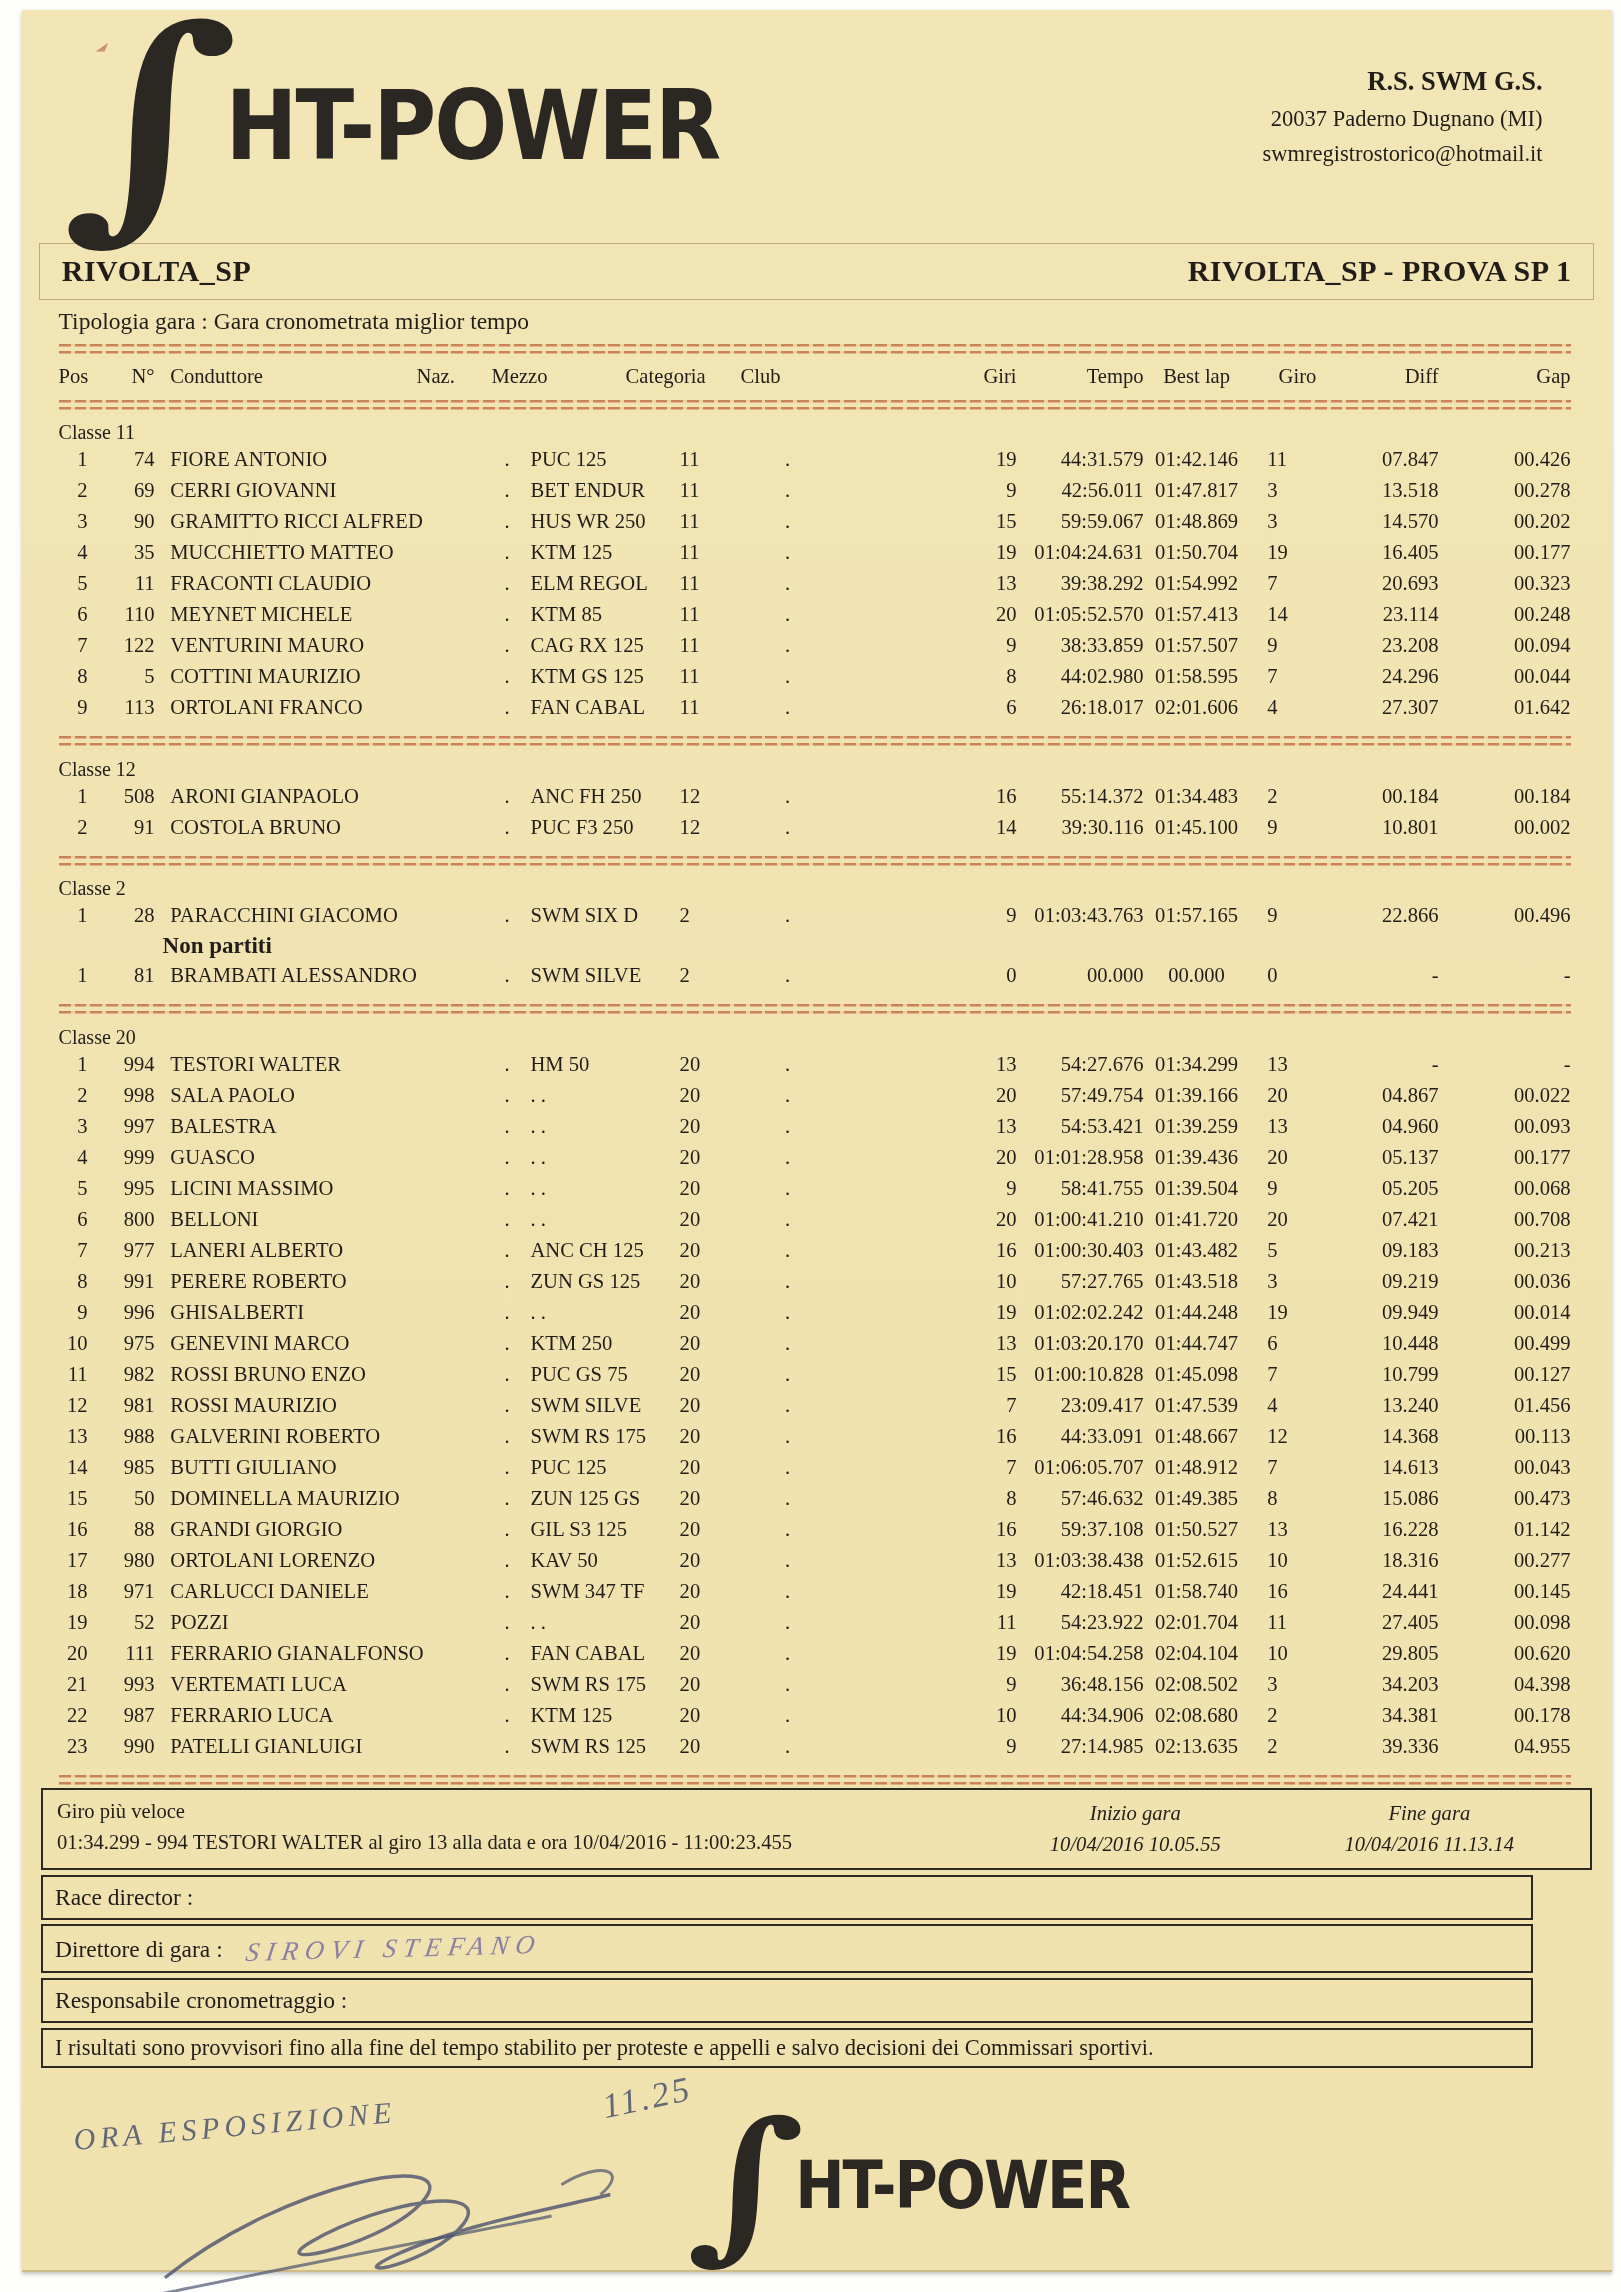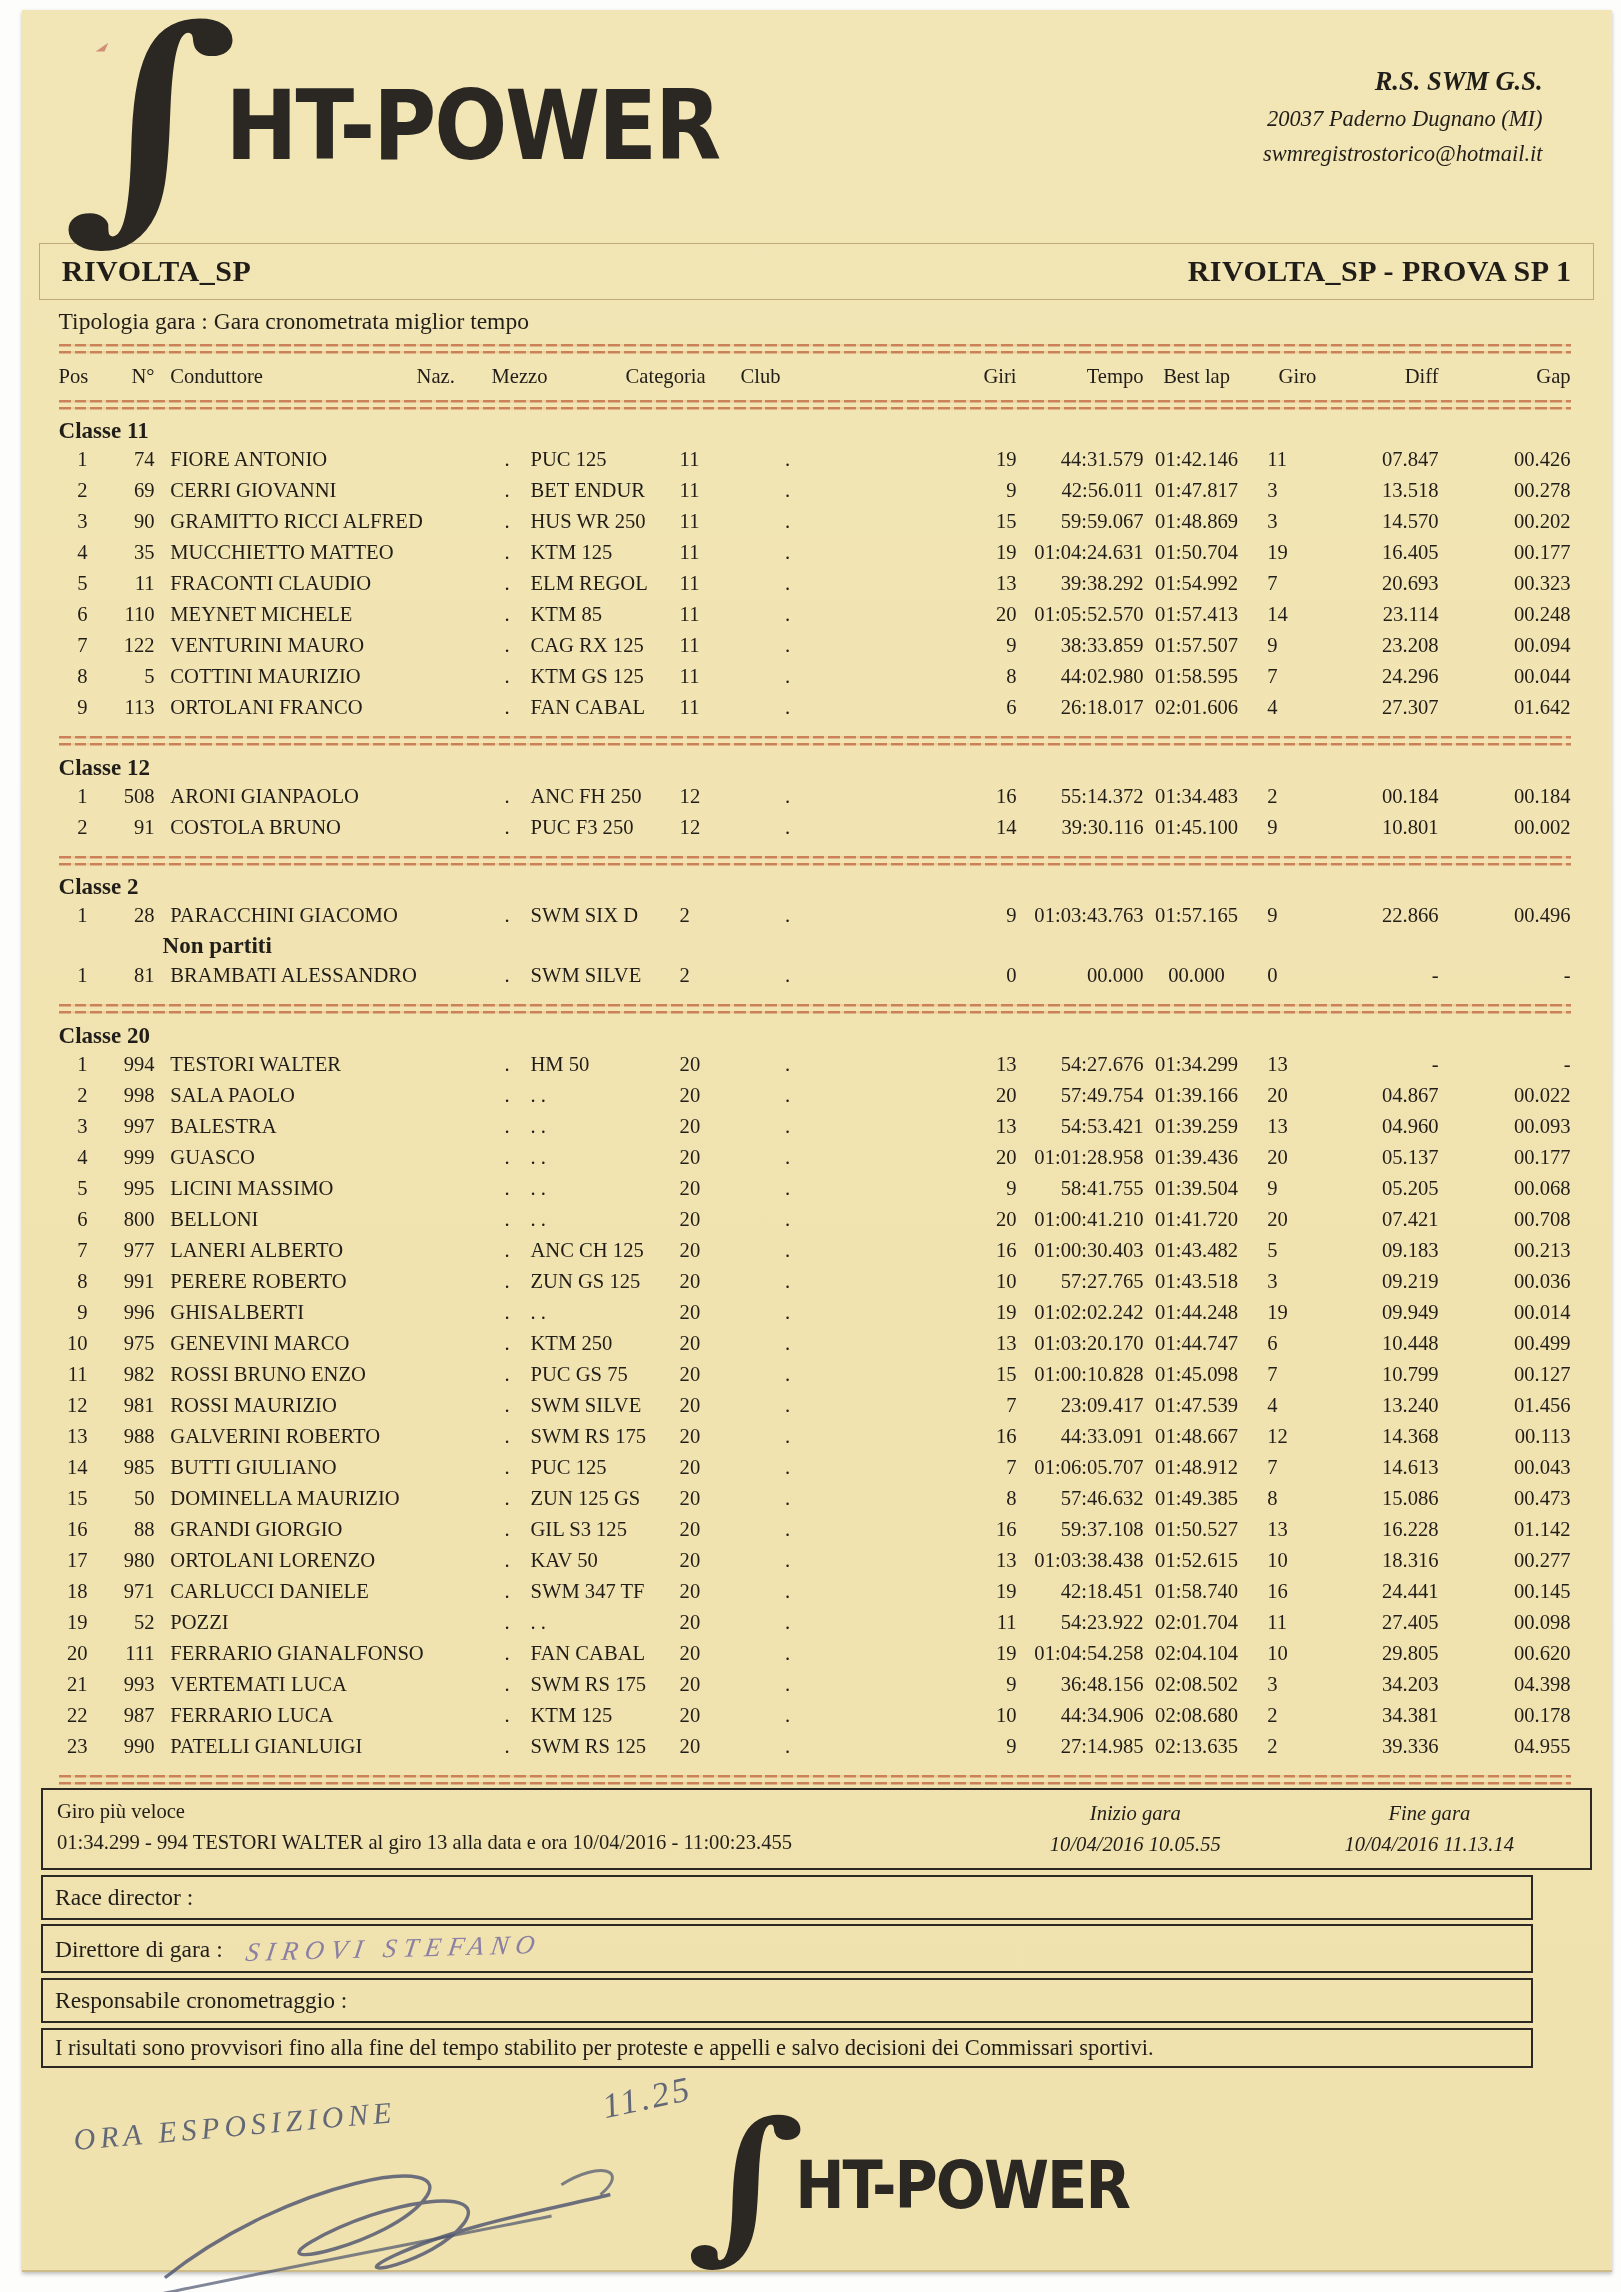--- a/index.html
+++ b/index.html
@@ -14,21 +14,21 @@
   
   .hdr{position:relative;height:233px;}
   .logo{position:absolute;display:flex;align-items:center;}
   .logo-1{left:57px;top:-13.7px;}
   .integral{font-family:"DejaVu Serif",serif;font-weight:bold;color:#2b2722;line-height:1;
             transform:scaleX(1.25);display:inline-block;}
   .logo-1 .integral{font-size:247px;}
   .logo-word{font-family:"DejaVu Sans",sans-serif;font-weight:bold;color:#2b2722;
              letter-spacing:-2px;transform:scaleY(1.12);display:inline-block;}
   .logo-1 .logo-word{font-size:86px;margin-left:3.9px;margin-top:9.8px;}
-  .contact{position:absolute;right:69px;top:51px;text-align:right;line-height:1.55;font-style:italic;}
+  .contact{position:absolute;right:69px;top:51px;text-align:right;line-height:1.55;}
   .contact .org{font-weight:bold;font-size:26.5px;}
   .contact .addr,.contact .mail{font-size:22.5px;}
 
   
   .title-box{margin:0 17.6px 7.8px 17.6px;border:1px solid rgba(150,120,70,.55);
              display:flex;justify-content:space-between;align-items:center;
              padding:9.8px 21.6px 11.8px 21.6px;}
   .title-box .t{font-size:30px;font-weight:bold;letter-spacing:0.5px;}
   .subtitle{margin:3.9px 0 7.8px 37px;font-size:23.5px;}
 
@@ -48,21 +48,21 @@
   .c-naz{text-align:center;}
   .c-mezzo{padding-left:5.9px;}
   .c-club{text-align:center;}
   .c-best{text-align:center;}
   .c-giro{padding-left:17.6px;}
   .head-row .c-naz{transform:translateX(-83px);text-align:left;margin-left:10px;}
   .head-row .c-mezzo{transform:translateX(-39px);}
   .head-row .c-cat{transform:translateX(-54px);}
   .head-row .c-club{text-align:left;}
   .head-row .c-giro{padding-left:29px;}
-  .sec-title{font-weight:bold;font-size:23px;height:29px;margin-top:5.9px;display:flex;align-items:flex-end;}
+  .sec-title{font-weight:normal;font-size:20px;height:29px;margin-top:5.9px;display:flex;align-items:flex-end;}
   .sub-label{font-weight:bold;font-size:23px;height:29px;margin-left:104px;display:flex;align-items:center;}
   .section{padding-bottom:9.8px;}
 
   
   .fbox{border:2px solid #2c2823;margin:3.9px 19.6px 4.9px 19.6px;background:transparent;}
   .fbox-fast{display:flex;justify-content:space-between;padding:5.9px 13.7px 7.8px 13.7px;}
   .fast-left{line-height:1.5;}
   .fast-label{font-size:20.6px;}
   .fast-detail{font-size:20.6px;}
   .fast-right{display:flex;width:588px;margin-top:2px;}

